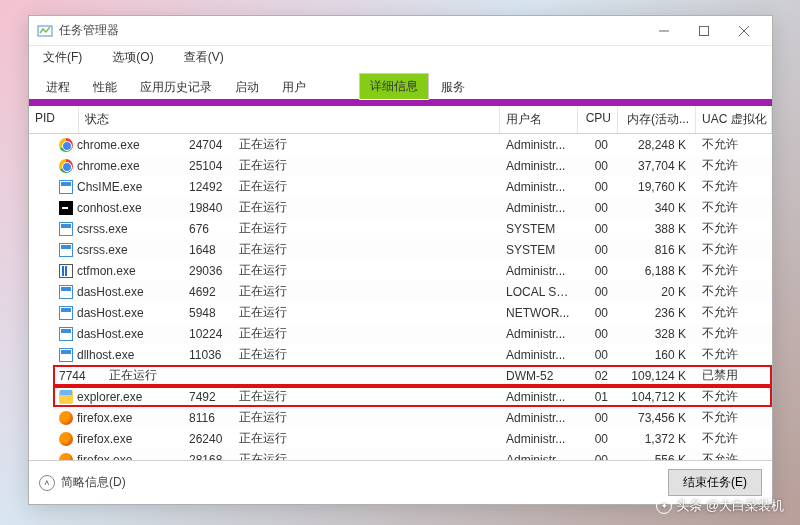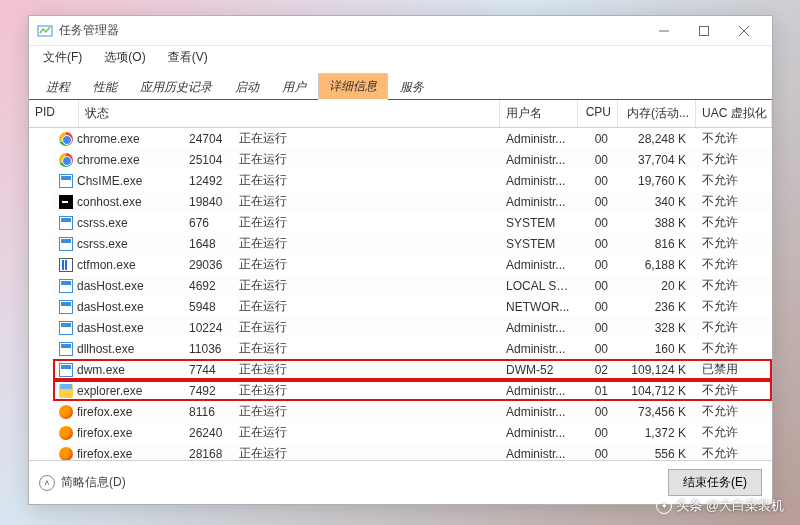--- a/index.html
+++ b/index.html
@@ -26,42 +26,42 @@
     height: 30px;
     display: flex;
     align-items: center;
     padding: 0 8px;
     border-bottom: 1px solid #e8e8e8;
   }
   .titlebar .icon { width:16px; height:16px; margin-right:6px; }
   .titlebar .title { flex: 0 0 auto; color:#444; }
   .titlebar .spacer { flex:1; }
   .winbtn { width:40px; height:28px; display:flex; align-items:center; justify-content:center; color:#666; cursor:pointer; }
-  .menubar { height:22px; display:flex; align-items:center; padding: 0 6px; gap:6px; }
+  .menubar { height:22px; display:flex; align-items:center; padding: 0 6px; gap:14px; }
   .menubar .menuitem { padding:2px 8px; cursor:pointer; color:#333; }
   .tabbar {
     display:flex; align-items:flex-end; padding: 4px 6px 0 6px;
-    border-bottom: 1px solid #a21caf;
+    border-bottom: 7px solid #a21caf;
     gap:1px;
-    font-style:italic;
   }
   .tab {
     padding: 4px 10px;
     border: 1px solid transparent;
     border-bottom: none;
     cursor:pointer;
     color:#333;
     font-size:12px;
     position:relative;
     top:1px;
   }
   .tab.active {
     border-color: #ccc;
-    background:#fdba74;
+    background:#84cc16;
     border-bottom:1px solid #fff;
+    margin-left:41px;
   }
   .content { flex:1; overflow:hidden; display:flex; flex-direction:column; }
   .table-header {
     display:flex;
     border-bottom:1px solid #d0d0d0;
     background:#fff;
     font-size:12px;
     color:#333;
   }
   .th {
@@ -322,24 +322,20 @@
             <span class="truncate">dllhost.exe</span>
           </div>
           <div class="td col-pid">11036</div>
           <div class="td col-status">正在运行</div>
           <div class="td col-user truncate">Administr...</div>
           <div class="td col-cpu num">00</div>
           <div class="td col-mem num">160 K</div>
           <div class="td col-uac">不允许</div>
         </div>
         <div class="row hl">
-          <div class="td col-name">
-            <span class="proc-icon "></span>
-            <span class="truncate">dwm.exe</span>
-          </div>
           <div class="td col-pid">7744</div>
           <div class="td col-status">正在运行</div>
           <div class="td col-user truncate">DWM-52</div>
           <div class="td col-cpu num">02</div>
           <div class="td col-mem num">109,124 K</div>
           <div class="td col-uac">已禁用</div>
         </div>
         <div class="row hl">
           <div class="td col-name">
             <span class="proc-icon exp"></span>

